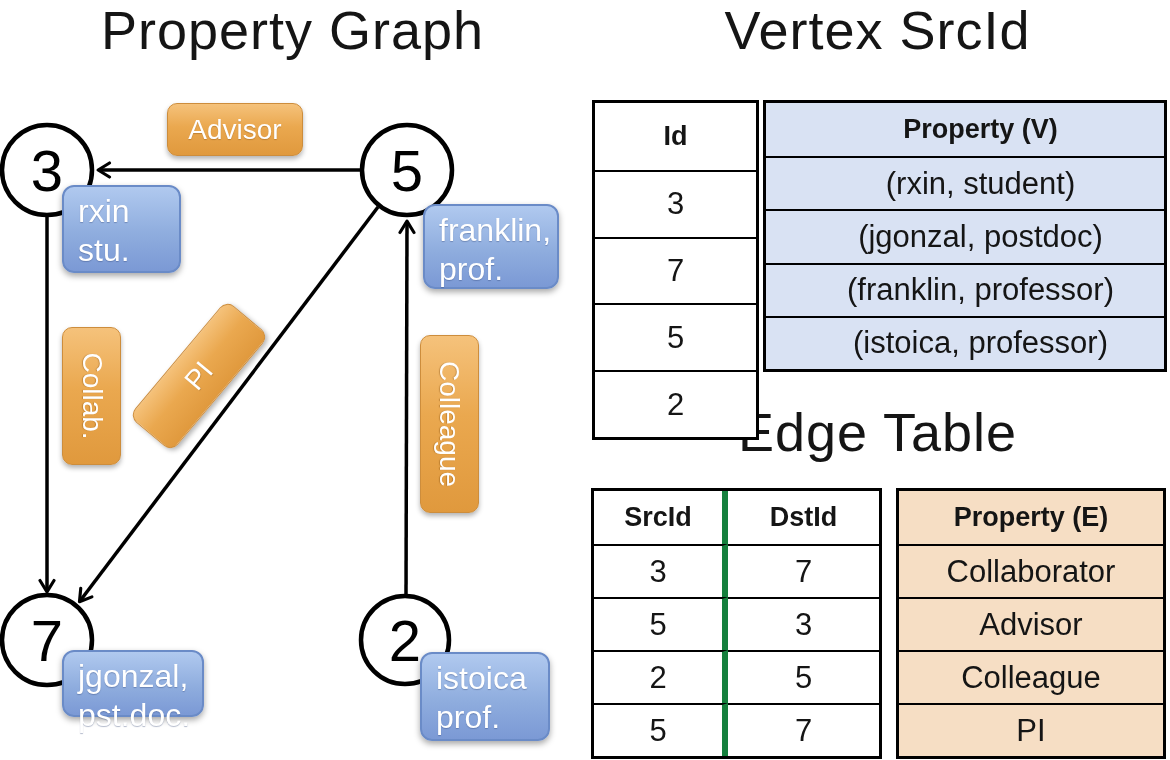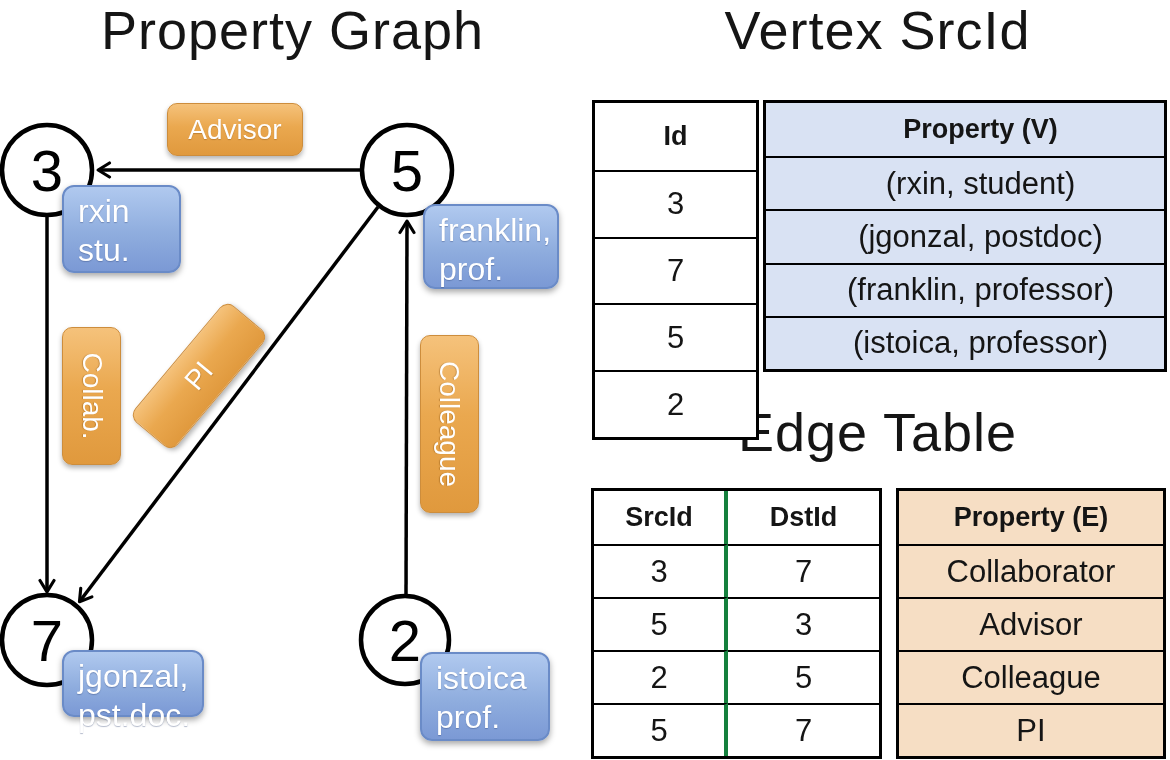--- a/index.html
+++ b/index.html
@@ -46,21 +46,21 @@
   #vbox-istoica  { left:420px; top:652px; width:130px; height:89px; }
 
   
   .tbl { position:absolute; border:3px solid #000; box-sizing:border-box; display:grid; background:#fff; }
   .cell {
     display:flex; align-items:center; justify-content:center;
     font-size:31px; color:#151515; border-top:2px solid #000; box-sizing:border-box;
   }
   .cell.first { border-top:none; }
   .cell.hdr { font-weight:bold; font-size:27px; }
-  .cell.colsep { border-right:4px solid #15803d; }
+  .cell.colsep { border-right:6px solid #15803d; }
 
   #vtbl-id   { left:592px; top:100px; width:167px; height:340px; grid-template-rows:repeat(5,1fr); }
   #vtbl-prop { left:763px; top:100px; width:404px; height:272px; grid-template-rows:repeat(5,1fr); }
   #vtbl-prop .cell { background:#d9e2f3;padding-left:31px; }
 
   #etbl-ids  { left:591px; top:488px; width:291px; height:271px; grid-template-columns:134px 1fr; grid-template-rows:repeat(5,1fr); }
   #etbl-prop { left:887px; top:488px; width:270px; height:271px; grid-template-rows:repeat(5,1fr);margin-left:9px; }
   #etbl-prop .cell { background:#f6dec4; }
 </style>
 </head>

